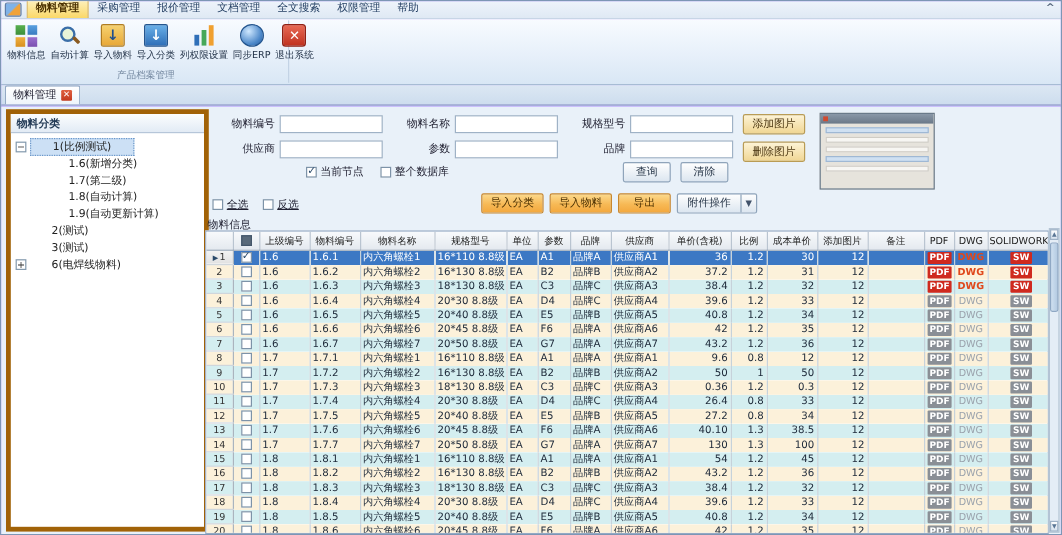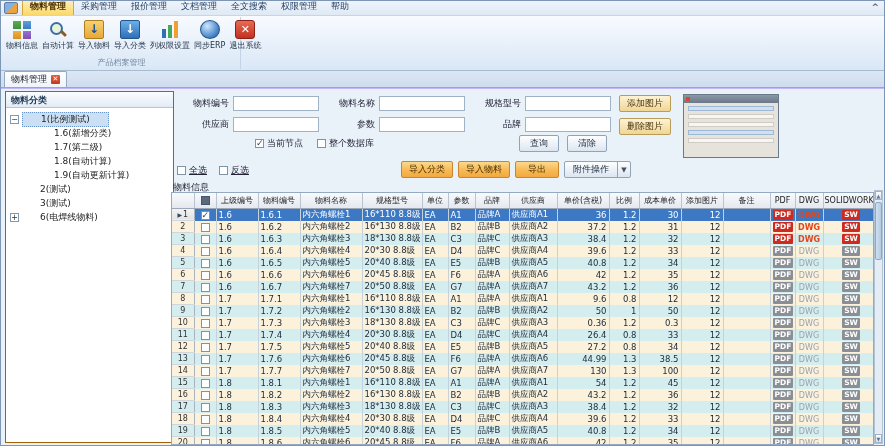--- a/index.html
+++ b/index.html
@@ -41,21 +41,21 @@
   .exit-system-icon{background:linear-gradient(#e86a55,#c03220);border:1px solid #8f2014;border-radius:3px;}
   .exit-system-icon::after{content:"✕";position:absolute;left:0;right:0;top:2px;text-align:center;color:#fff;font-weight:bold;font-size:11px;line-height:14px;}
 
   
   .doctabs{position:absolute;top:70px;left:0;right:0;height:17px;background:linear-gradient(#dce7f3,#cdddee);border-bottom:1px solid #93a9c4;padding-left:3px;display:flex;align-items:flex-end;}
   .doctab{display:flex;align-items:center;gap:4px;background:linear-gradient(#ffffff,#eef4fa);border:1px solid #93a9c4;border-bottom:none;border-radius:2px 2px 0 0;font-size:9px;padding:1px 6px;height:16px;color:#223;}
   .closebox{width:9px;height:9px;background:linear-gradient(#e06040,#c23a20);border-radius:1px;color:#fff;font-size:7px;line-height:9px;text-align:center;font-weight:bold;}
 
   
   .content{position:absolute;top:88px;left:0;right:0;bottom:0;background:#e9f1f9;}
-  .sidebar{position:absolute;top:2px;left:4px;width:169px;bottom:2px;border:1px solid #a16207;background:#fff;}
+  .sidebar{position:absolute;top:2px;left:4px;width:169px;bottom:2px;border:4px solid #a16207;background:#fff;}
   .sidebar-header{height:16px;background:linear-gradient(#fbfdfe,#e2ebf5);border-bottom:1px solid #b6c6d9;font-size:9px;font-weight:bold;color:#223a55;padding:2px 5px;}
   .tree{padding:4px 2px;font-size:9px;color:#222;}
   .tnode{display:flex;align-items:center;height:14px;white-space:nowrap;}
   .tnode.lvl1{padding-left:14px;}
   .exp{width:9px;height:9px;border:1px solid #8399ad;background:#fff;font-size:8px;line-height:7px;text-align:center;color:#333;margin:0 3px 0 2px;flex:0 0 9px;}
   .tsp{width:14px;flex:0 0 14px;}
   .tlbl{padding:0 18px;}
   .tnode.selected .tlbl{background:#cce0f5;border:1px dotted #6a96c8;}
 
   
@@ -565,21 +565,21 @@
                 <td class="c0 rownum">13</td>
                 <td class="c1 ctr"><span class="cb"></span></td>
                 <td class="c2">1.7</td>
                 <td class="c3">1.7.6</td>
                 <td class="c4">内六角螺栓6</td>
                 <td class="c5">20*45  8.8级</td>
                 <td class="c6">EA</td>
                 <td class="c7">F6</td>
                 <td class="c8">品牌A</td>
                 <td class="c9">供应商A6</td>
-                <td class="c10">44.99</td>
+                <td class="c10">40.10</td>
                 <td class="c11">1.3</td>
                 <td class="c12">38.5</td>
                 <td class="c13">12</td>
                 <td class="c14"></td>
                 <td class="c15 ctr"><span class="bdg gray">PDF</span></td>
                 <td class="c16 ctr"><span class="dwgt gray">DWG</span></td>
                 <td class="c17 ctr"><span class="bdg gray">SW</span></td>
               </tr>
               <tr class="even">
                 <td class="c0 rownum">14</td>

